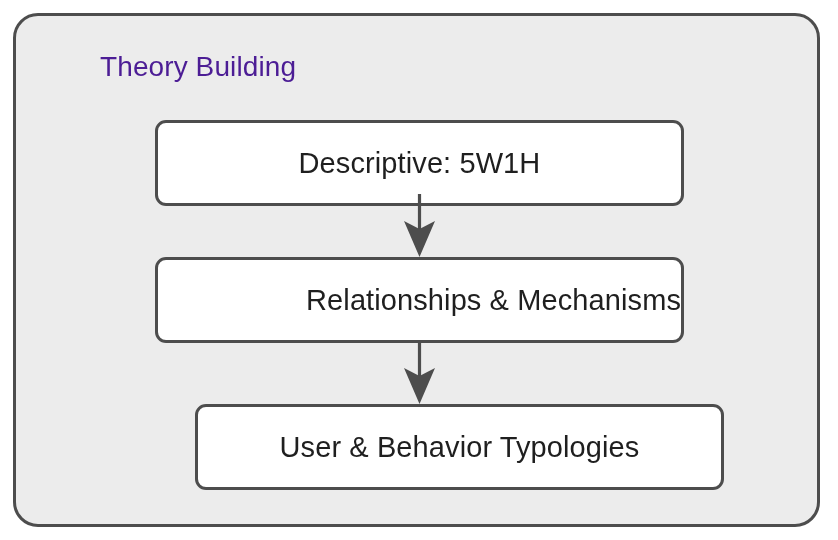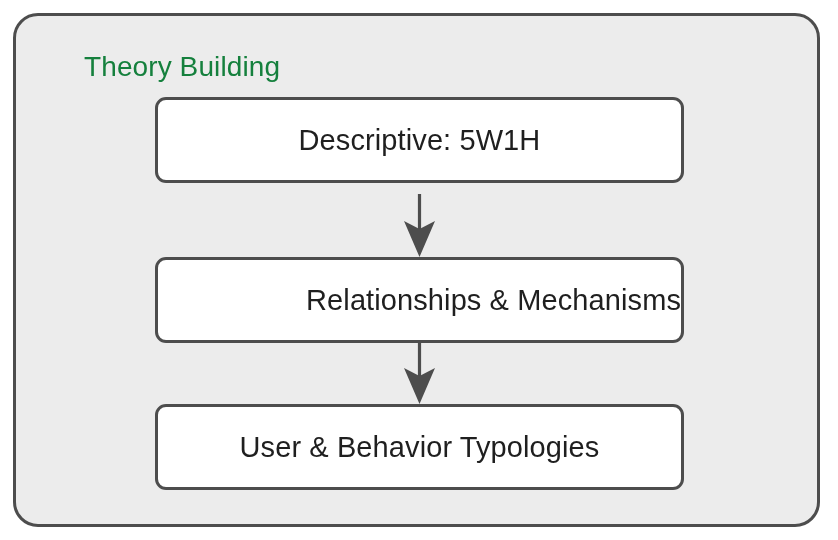--- a/index.html
+++ b/index.html
@@ -29,25 +29,25 @@
     width: 807px;
     height: 514px;
     box-sizing: border-box;
     background: #ececec;
     border: 3.6px solid #4d4d4d;
     border-radius: 25px;
   }
 
   .subgraph-title {
     position: absolute;
-    left: 68px;
+    left: 84px;
     top: 34px;
     font-size: 28px;
     line-height: 34px;
-    color: #15803d;
+    color: #4c1d95;
     white-space: nowrap;
     letter-spacing: 0.1px;
   }
 
   
   .node {
     position: absolute;
     left: 155px;
     width: 529px;
     height: 86px;
@@ -60,23 +60,23 @@
     justify-content: center;
   }
   .node-label {
     font-size: 29px;
     line-height: 34px;
     color: #1f1f1f;
     white-space: nowrap;
     letter-spacing: 0.1px;
   }
 
-  .node-1 { top: 97px; }
+  .node-1 { top: 120px; }
   .node-2 { top: 257px; justify-content: flex-end; }
-  .node-3 { top: 404px; }
+  .node-3 { top: 404px; margin-left: 40px; }
 
   
   #edges {
     position: absolute;
     left: 0;
     top: 0;
     width: 838px;
     height: 540px;
     pointer-events: none;
   }

